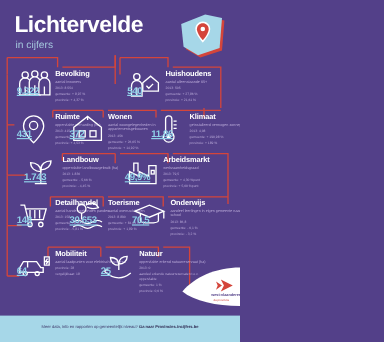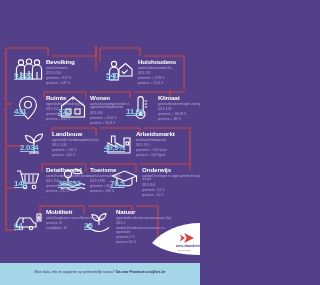--- a/index.html
+++ b/index.html
@@ -59,20 +59,34 @@
 
   
   .logo{position:absolute;right:0;bottom:22px;width:60px;height:42px;}
   .logo svg{display:block;}
 </style>
 </head>
 <body>
 
 <div class="sheet">
 
+  <div class="header">
+    <div class="title">Lichtervelde</div>
+    <div class="subtitle">in cijfers</div>
+
+    <div class="map-wrap">
+      <svg width="50" height="44" viewBox="0 0 50 44">
+        <path d="M10 14 L30 6 L44 9 L42 34 L24 40 L12 33 Z" fill="#d4453b"></path>
+        <path d="M8 12 L28 4 L42 7 L40 32 L22 38 L10 31 Z" fill="#a6d7e8"></path>
+        <path d="M26 10 c-3.4 0-6.2 2.8-6.2 6.2 0 4.6 6.2 11.3 6.2 11.3 s6.2-6.7 6.2-11.3 c0-3.4-2.8-6.2-6.2-6.2 z" fill="#ffffff"></path>
+        <path d="M26 11.4 c-2.7 0-4.9 2.2-4.9 4.9 0 3.7 4.9 9.1 4.9 9.1 s4.9-5.4 4.9-9.1 c0-2.7-2.2-4.9-4.9-4.9 z" fill="#d4453b"></path>
+        <circle cx="26" cy="16.2" r="1.9" fill="#ffffff"></circle>
+      </svg>
+    </div>
+  </div>
 
   <svg class="lines" viewBox="0 0 200 285">
     <g fill="none" stroke="#d4453b" stroke-width="1.1">
 
       <path d="M6 48 L6 62 M6 48 L48 48 L48 56 M52 56 L96 56 L96 46 L96 46"></path>
       <path d="M96 46 L96 70"></path>
 
       <path d="M100 48 L140 48 L140 56 M144 56 L184 56 L184 90"></path>
       <path d="M100 48 L100 62"></path>
 
@@ -220,21 +234,21 @@
         </g>
       </svg>
     </div>
     <div class="txt">
       <div class="h">Landbouw</div>
       <div class="d">oppervlakte landbouwgebruik (ha)</div>
       <div class="s">2013: 1.830</div>
       <div class="s">gemeente: - 5,66 %</div>
       <div class="s">provincie: - 4,45 %</div>
     </div>
-    <div class="num wide">2.034</div>
+    <div class="num wide">1.743</div>
   </div>
 
   <div class="block" style="left:104px;top:130px;">
     <div class="icon">
       <svg width="30" height="26" viewBox="0 0 30 26">
         <g fill="none" stroke="#ffffff" stroke-width="1.1">
           <path d="M4 23 V13 L12 17 V13 L20 17 V8 h6 V23 Z"></path>
           <path d="M7.5 13 V6 h3.5 V13"></path>
           <rect x="22" y="12" width="2.5" height="3"></rect>
         </g>

